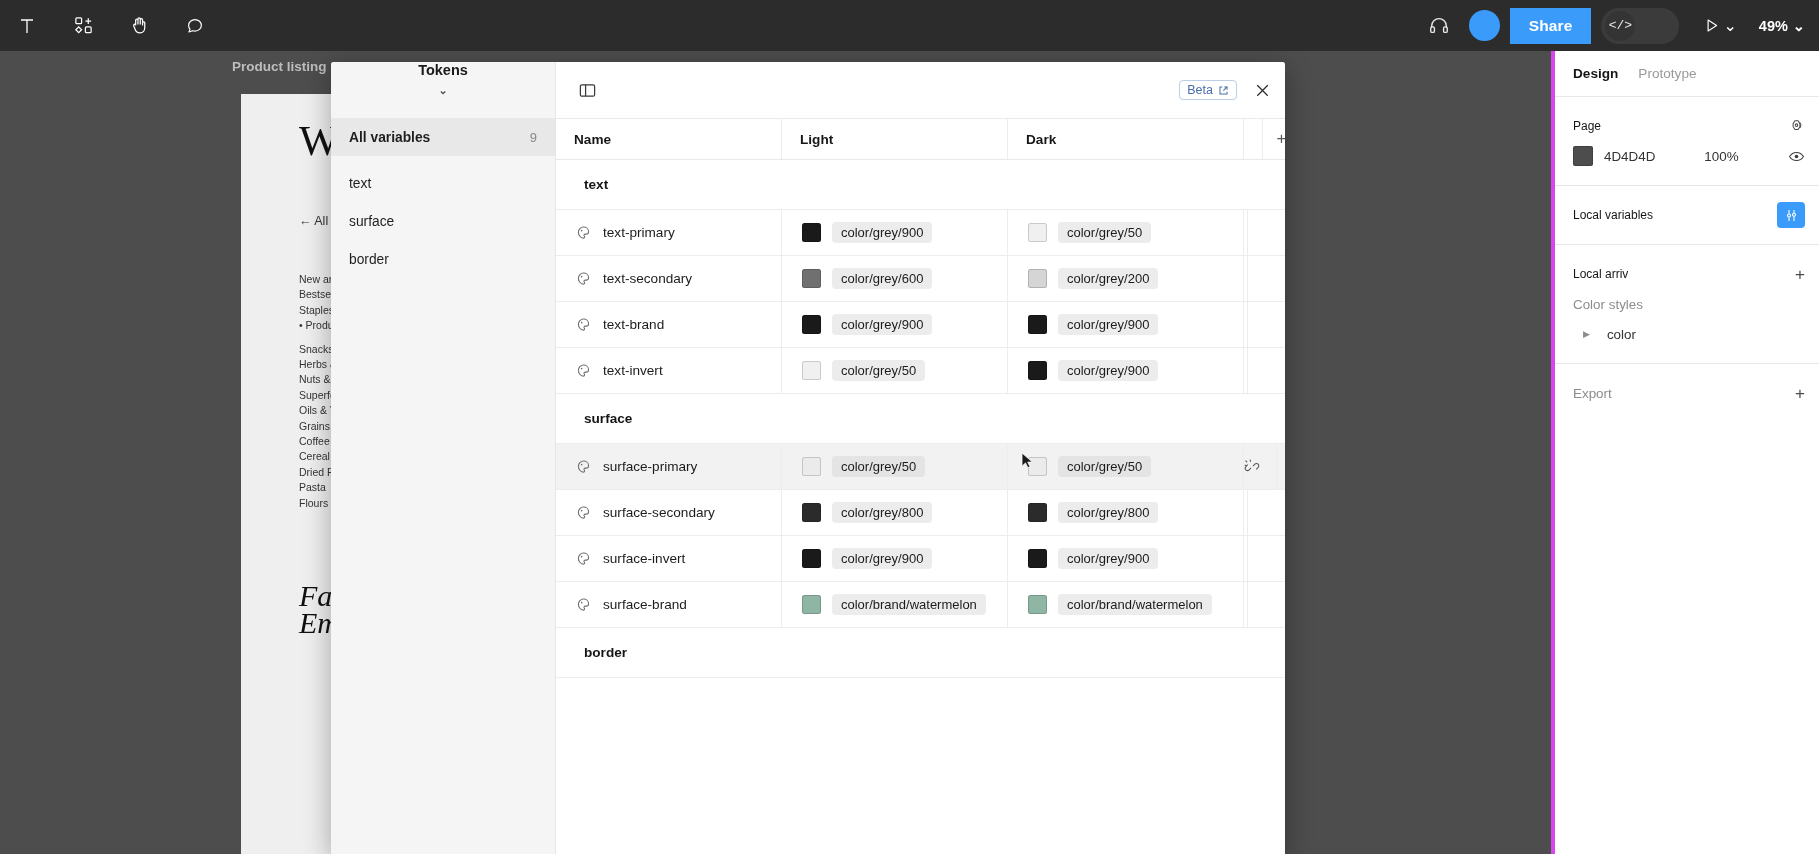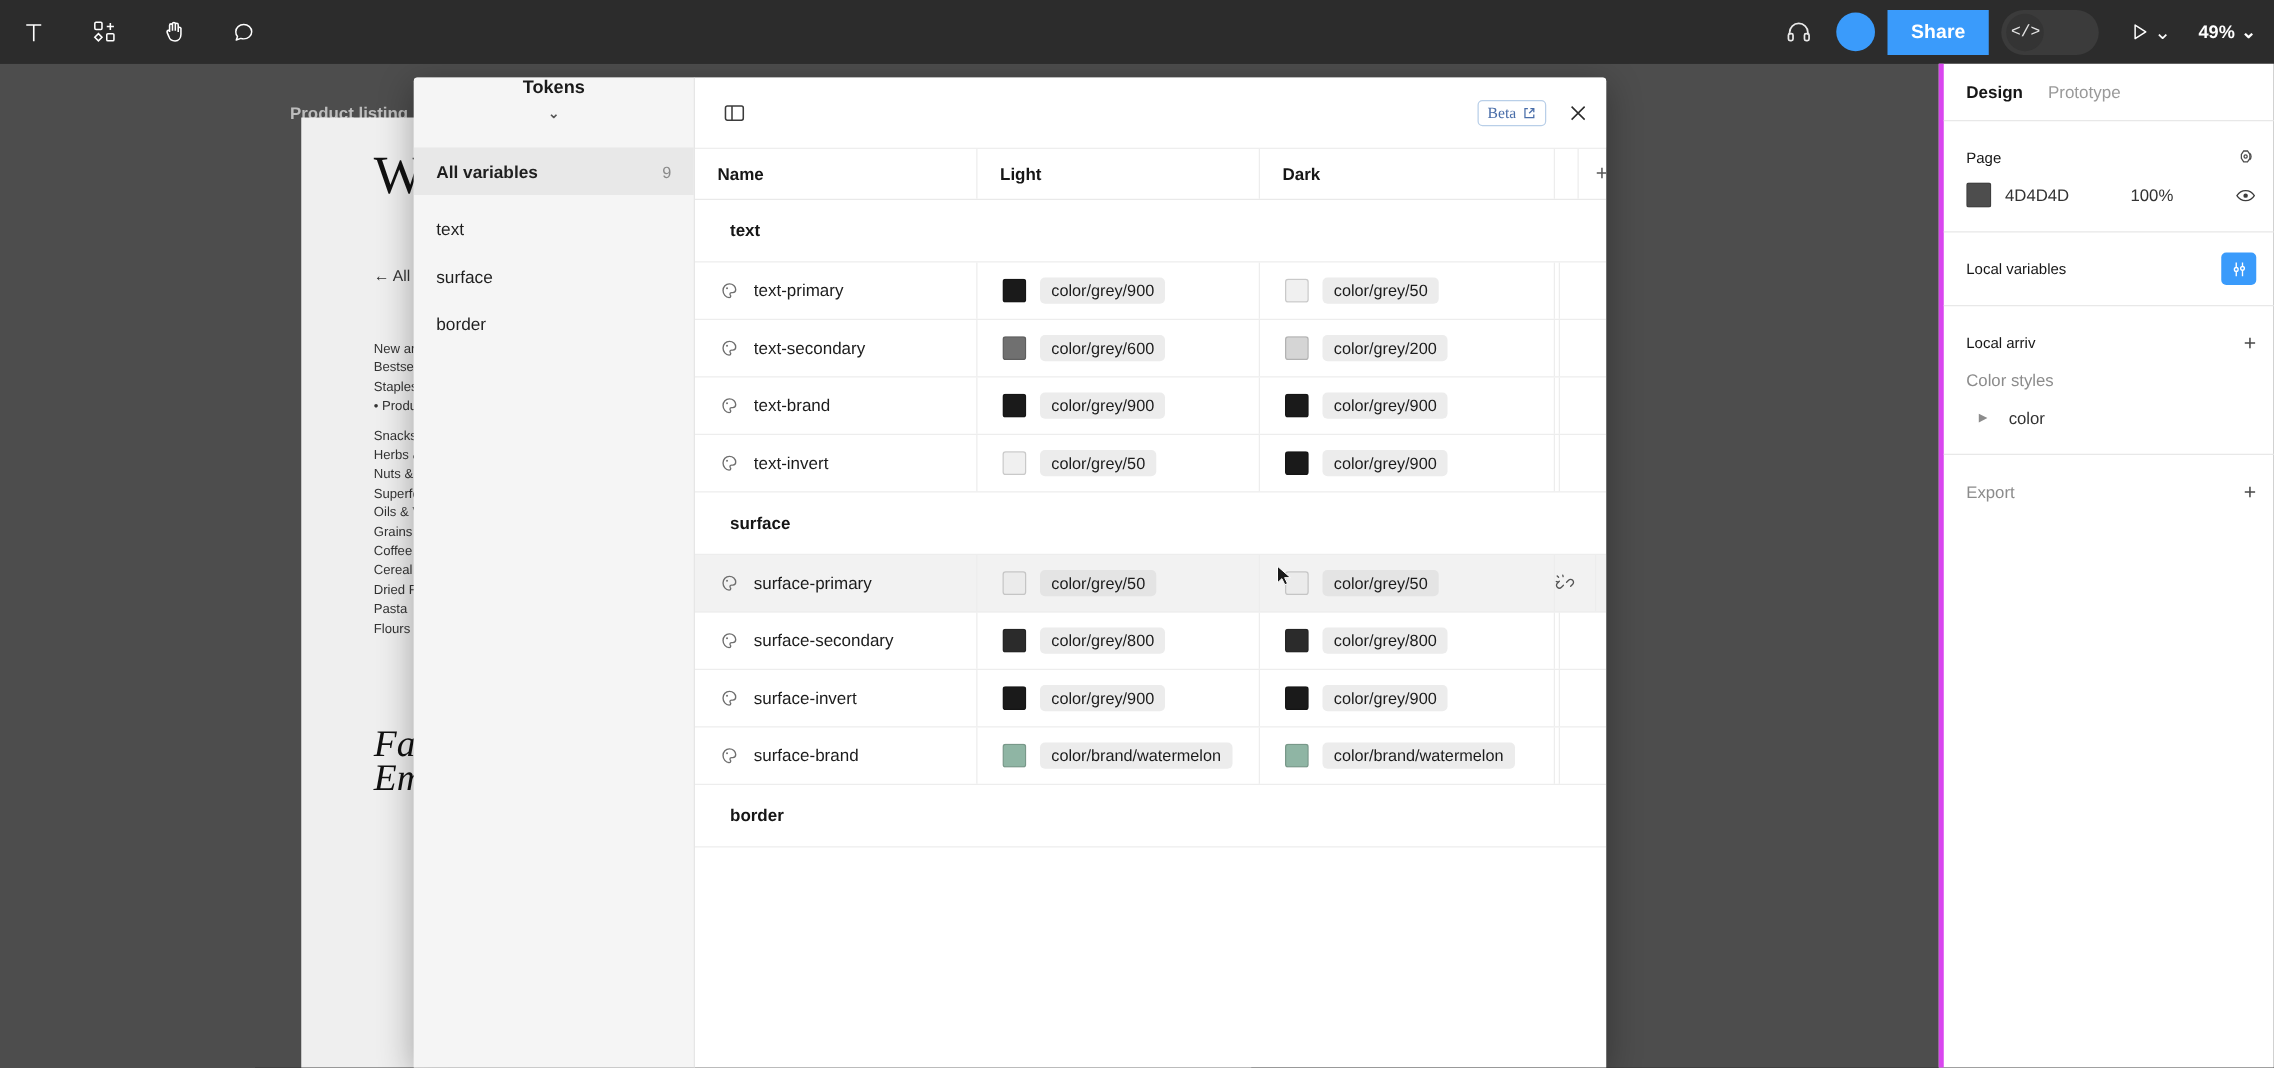--- a/index.html
+++ b/index.html
@@ -60,21 +60,21 @@
   }
   .chev { display: inline-block; }
 
   
   .canvas {
     position: absolute; top: 51px; left: 0;
     width: 1819px; height: 803px;
     background: #4d4d4d;
   }
   .frame-label {
-    position: absolute; top: 32px; left: 232px;
+    position: absolute; top: 8px; left: 232px;
     color: #bdbdbd; font-size: 13.5px; font-weight: 600;
     white-space: nowrap;
   }
   .artboard {
     position: absolute; top: 43px; left: 241px;
     width: 760px; height: 760px;
     background: #efefef;
     overflow: hidden;
   }
   .ab-title {
@@ -126,21 +126,21 @@
     padding: 0 18px; font-size: 13.8px; color: #1f1f1f; gap: 28px;
   }
   .rail-item.active { background: #e8e8e8; font-weight: 600; }
   .rail-count { margin-left: auto; color: #8a8a8a; font-size: 13px; font-weight: 400; }
   .rail-spacer { height: 8px; }
 
   
   .mbody { flex: 1; display: flex; flex-direction: column; min-width: 0; }
   .mhead {
     height: 56px; display: flex; align-items: center;
-    padding: 0 12px 0 18px; background: #fff; font-family: Liberation Serif, serif;
+    padding: 0 12px 0 18px; background: #fff;
   }
   .panel-icon { width: 26px; height: 26px; display:flex; align-items:center; justify-content:center; }
   .mhead-right { margin-left: auto; display: flex; align-items: center; gap: 14px; }
   .beta {
     display: flex; align-items: center; gap: 5px;
     border: 1px solid #b9cfe8; border-radius: 4px;
     padding: 2px 7px;
     color: #4a6ea9; font-size: 12.5px;
   }
   .close-x { width: 22px; height: 22px; display:flex; align-items:center; justify-content:center; }

